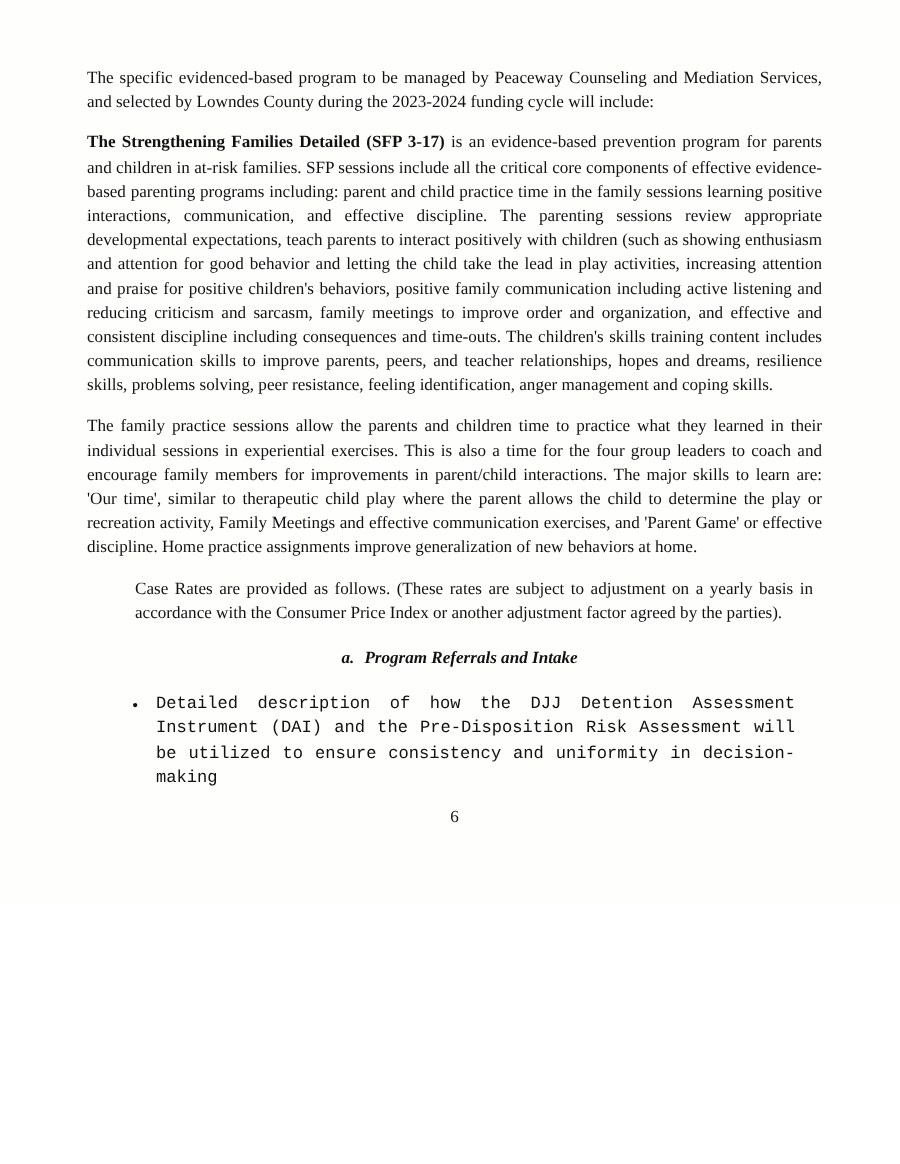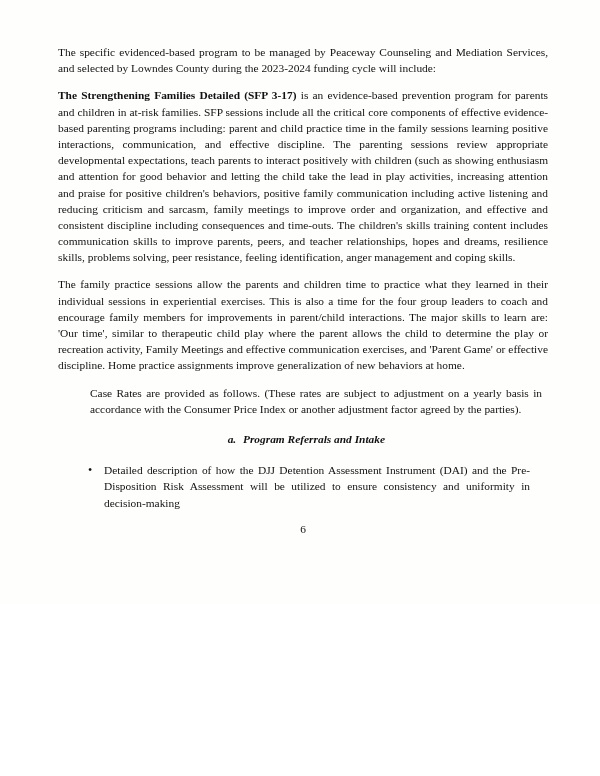--- a/index.html
+++ b/index.html
@@ -67,20 +67,21 @@
   }
   .bullet-dot {
     width: 16px;
     flex: 0 0 16px;
     font-size: 12px;
     line-height: 1.42;
   }
   .bullet-text {
     flex: 1 1 auto;
     text-align: justify;
+    font-family: Liberation Mono, monospace;
   }
   .page-number {
     text-align: center;
     font-size: 11.4px;
     margin-top: 10px;
   }
   .spacer-sm { height: 4px; }
 </style>
 </head>
 <body>

